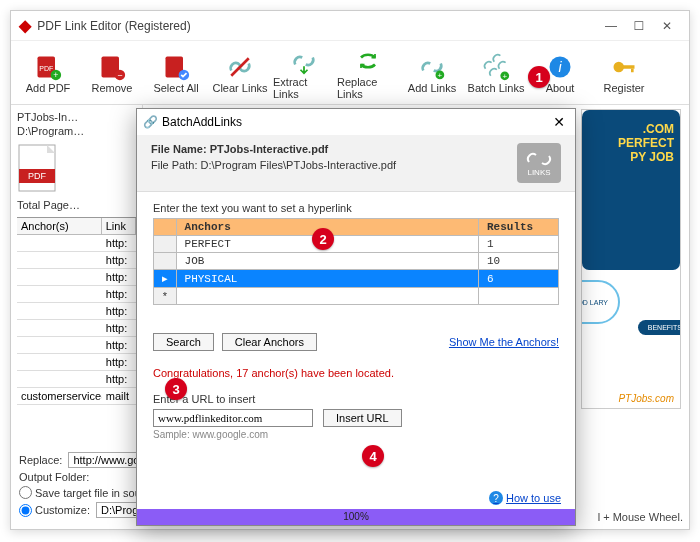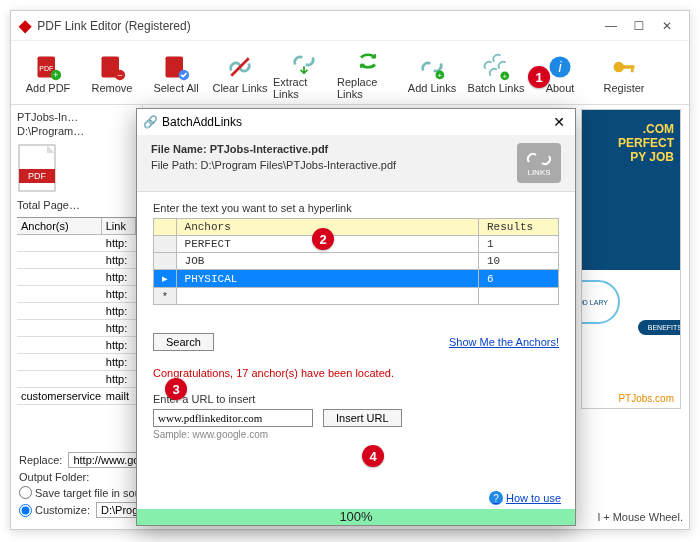--- a/index.html
+++ b/index.html
@@ -27,58 +27,58 @@
 .pdficon { width: 42px; height: 50px; margin: 4px 0; }
 .anchor-list { border-top: 1px solid #999; margin-top: 6px; }
 .anchor-hdr { display: flex; font-size: 11px; border-bottom: 1px solid #bbb; background: #f6f6f6; }
 .anchor-hdr > div { padding: 2px 4px; border-right: 1px solid #bbb; }
 .anchor-row { display: flex; font-size: 11px; border-bottom: 1px solid #ddd; }
 .anchor-row > div { padding: 2px 4px; }
 .anchor-a { width: 90px; overflow: hidden; white-space: nowrap; }
 .anchor-b { width: 36px; overflow: hidden; }
 
 .preview { position: absolute; right: 8px; top: 4px; width: 100px; height: 300px; border: 1px solid #ccc; background: #fff; overflow: hidden; }
-.preview .banner { background: #0a4a7a; color: #ffd94a; height: 160px; padding: 12px 6px; font-size: 12px; font-weight: bold; text-align: right; }
+.preview .banner { background: #0a4a7a; color: #ffd94a; height: 160px; padding: 12px 6px; font-size: 12px; font-weight: bold; text-align: right; border-radius: 7px; }
 .preview .circle { position:absolute; left: -22px; top: 170px; width: 60px; height: 44px; border: 2px solid #6bc0e8; border-radius: 22px; display:flex;align-items:center;justify-content:center; font-size:7px;color:#0a4a7a;}
 .preview .benefits { position:absolute; right:-12px; top:210px; background:#0a4a7a;color:#fff;font-size:7px;padding:4px 10px;border-radius:8px;}
-.preview .brand { position:absolute; bottom:4px; right:6px; font-size:10px; color:#e58b00;}
+.preview .brand { position:absolute; bottom:4px; right:6px; font-size:10px; color:#e58b00;font-style:italic;}
 
 .bottombar { position: absolute; left: 8px; right: 120px; bottom: 8px; font-size: 11px; color: #333; }
 .bottombar .row { display: flex; align-items: center; gap: 6px; margin: 3px 0; }
 .bottombar input[type=text] { border: 1px solid #aaa; padding: 1px 4px; font-size: 11px; }
 .bottombar .radio { display: flex; align-items: center; gap: 3px; }
 .mousehint { position:absolute; right:6px; bottom:6px; font-size:11px; color:#444;}
 
 
 .dialog { position: absolute; left: 136px; top: 108px; width: 440px; height: 418px; background: #fff; border: 1px solid #888; box-shadow: 0 6px 24px rgba(0,0,0,0.35); z-index: 20; }
 .dialog .dtitle { height: 26px; display: flex; align-items: center; padding: 0 6px; font-size: 12px; }
 .dialog .dtitle .dicon { margin-right: 4px; }
 .dialog .dtitle .txt { flex: 1; }
 .dialog .dtitle .close { width: 20px; text-align: center; font-size: 14px; cursor: default; }
 .dialog .header { background: #f2f2f2; padding: 8px 14px; display:flex; align-items:flex-start; border-bottom:1px solid #ddd;}
 .dialog .header .hleft { flex:1; font-size: 11px; color:#333; }
 .dialog .header .hleft .fn { font-weight: bold; margin-bottom: 4px; }
 .dialog .header .hicon { width:44px;height:40px;background:#aaa;border-radius:4px;display:flex;flex-direction:column;align-items:center;justify-content:center;color:#fff;font-size:8px;}
 .dialog .body { padding: 10px 16px; font-size: 11px; color: #333; }
 .dialog .tbl { border: 1px solid #999; width: 100%; font-size: 11px; border-collapse: collapse; margin-top: 4px; }
 .dialog .tbl th, .dialog .tbl td { border: 1px solid #bbb; padding: 2px 8px; text-align: left; font-family: "Courier New", monospace; }
-.dialog .tbl th { background: #fef9c3; font-weight: normal; }
+.dialog .tbl th { background: #fdba74; font-weight: bold; }
 .dialog .tbl tr.sel td { background: #0a84ff; color: #fff; }
 .dialog .tbl td.rowhead { width: 16px; background: #f0f0f0; font-family: inherit; text-align:center;}
 .dialog .btnrow { display: flex; align-items: center; gap: 8px; margin-top: 28px; }
 .dialog button { font-size: 11px; padding: 2px 12px; border: 1px solid #888; background: #f6f6f6; }
 .dialog .link { color: #0645cc; text-decoration: underline; margin-left: auto; font-size: 11px; }
 .dialog .status { color: #c00; font-size: 11px; margin-top: 16px; }
 .dialog .urlrow { margin-top: 14px; }
 .dialog .urlrow .lbl { margin-bottom: 4px; }
 .dialog .urlrow .inputs { display:flex; gap:10px; align-items:center; }
 .dialog .urlrow input { border:1px solid #888; padding:2px 4px; width: 160px; font-size:11px;font-family:Liberation Serif, serif;}
 .dialog .sample { color: #888; font-size: 10px; margin-top: 2px; }
 .dialog .howto { position:absolute; right:14px; bottom:20px; color:#0645cc; text-decoration:underline; font-size:11px; display:flex;align-items:center;gap:3px;}
-.dialog .progress { position:absolute; left:0; right:0; bottom:0; height:16px; background:#86efac; text-align:center; font-size:13px; color:#222; line-height:16px;}
+.dialog .progress { position:absolute; left:0; right:0; bottom:0; height:16px; background:#8b5cf6; text-align:center; font-size:10px; color:#222; line-height:16px;}
 </style>
 </head>
 <body>
 
 <div class="window">
   <div class="titlebar">
     <span class="logo">◆</span>
     <span class="title">PDF Link Editor (Registered)</span>
     <span class="winbtn">—</span>
     <span class="winbtn">☐</span>
@@ -340,20 +340,21 @@
       <tbody>
           <tr>
             <td class="rowhead">*</td>
             <td></td>
             <td></td>
           </tr>
     </tbody>
       </table>
     <div class="btnrow">
       <button>Search</button>
+      <button>Clear Anchors</button>
       <a class="link">Show Me the Anchors!</a>
     </div>
     <div class="status">Congratulations, 17 anchor(s) have been located.</div>
     <div class="urlrow">
       <div class="lbl">Enter a URL to insert</div>
       <div class="inputs">
         <input type="text" value="www.pdflinkeditor.com" style="">
         <button>Insert URL</button>
       </div>
       <div class="sample">Sample: www.google.com</div>

